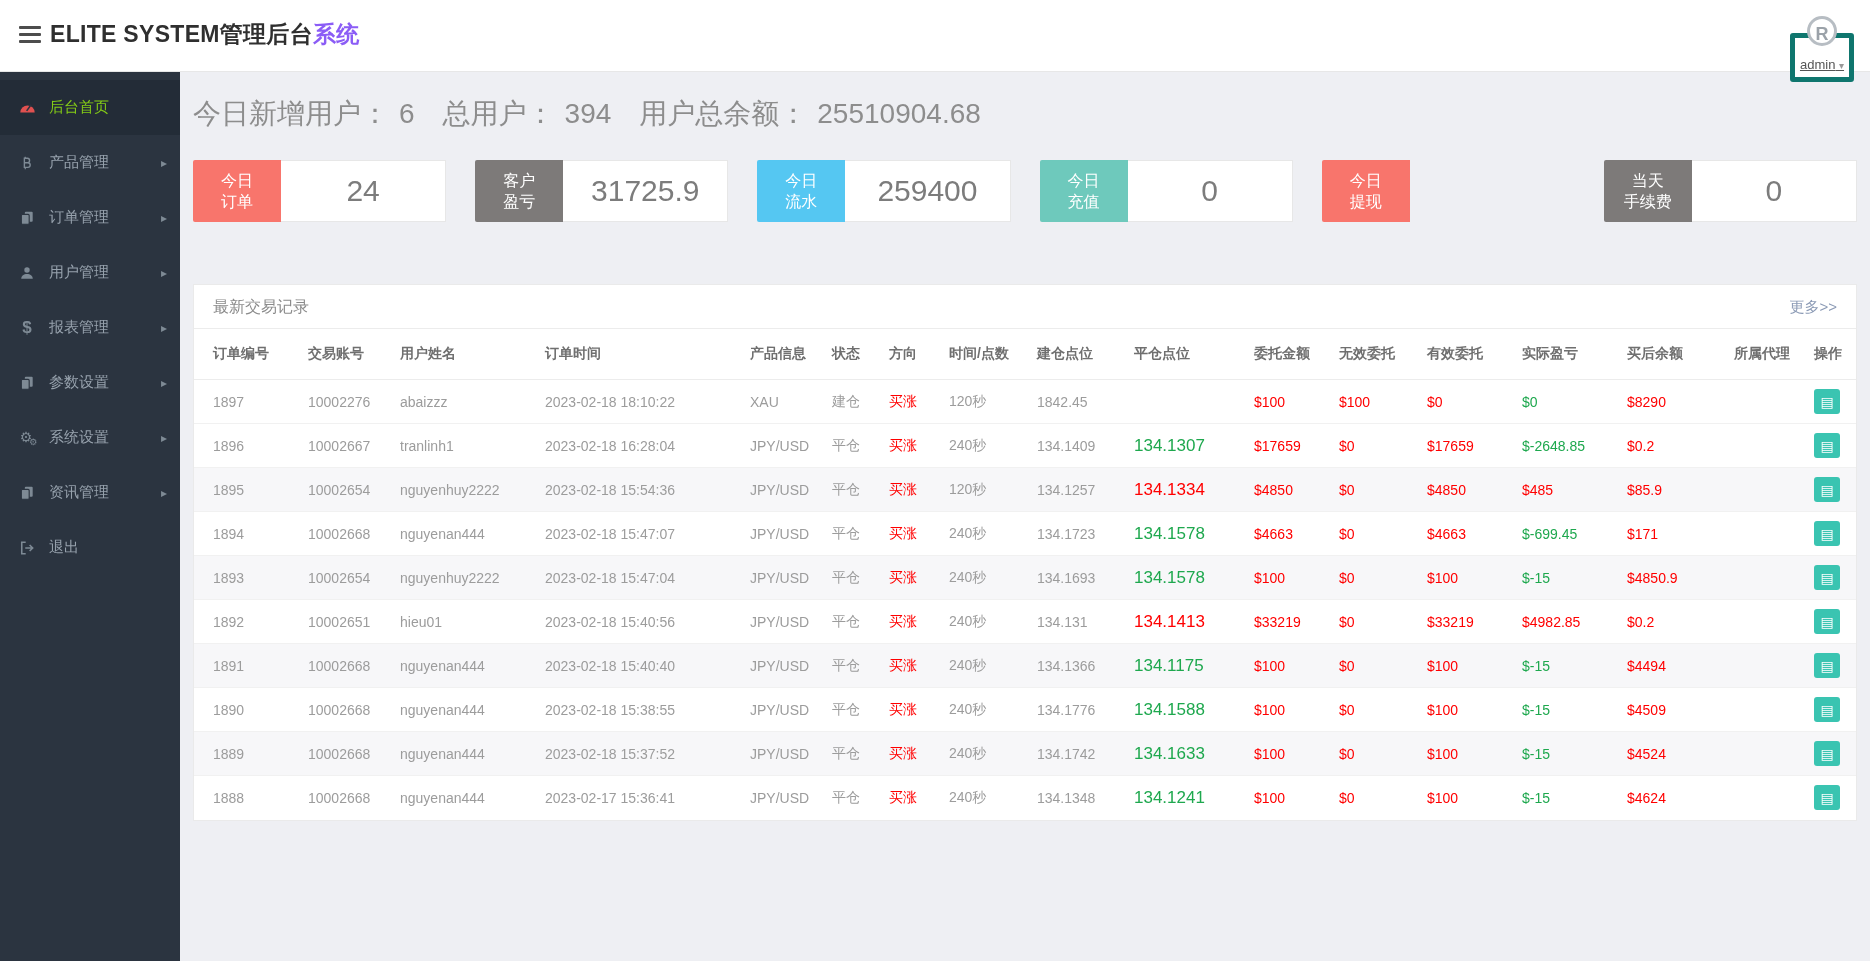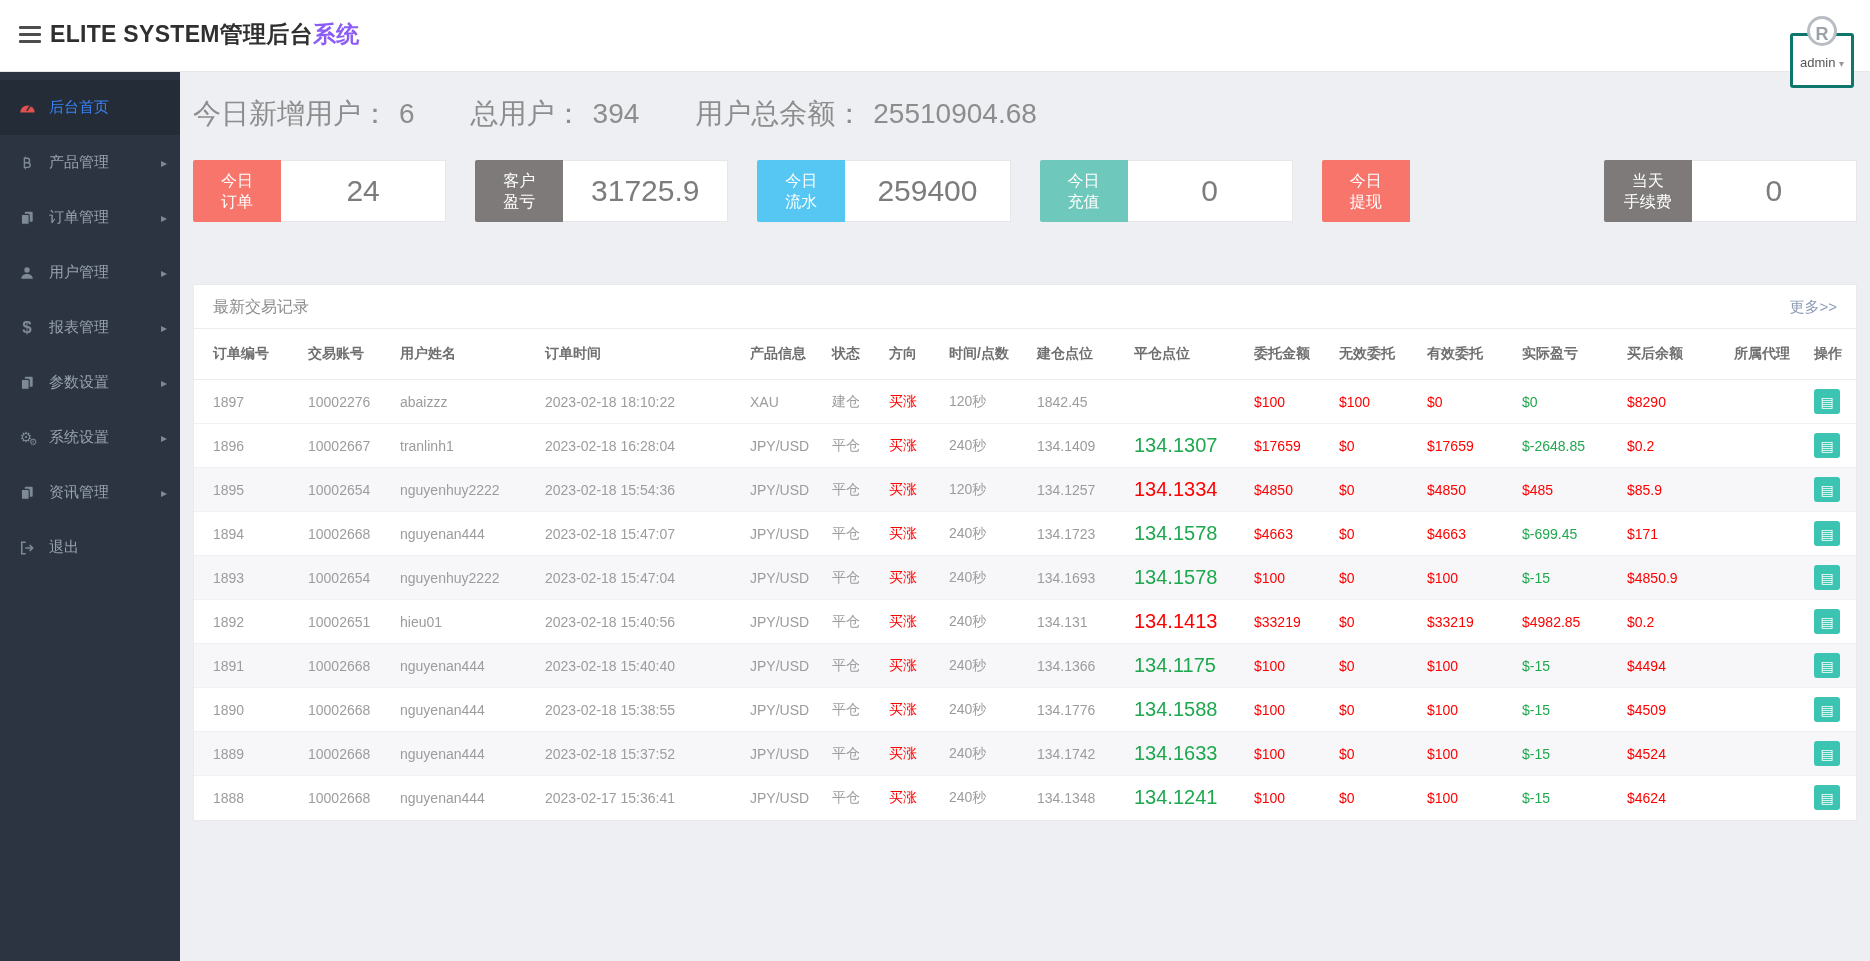--- a/index.html
+++ b/index.html
@@ -13,36 +13,36 @@
     background:#fff; border-bottom:1px solid #e7e7e7; z-index:10; }
   .hamburger { position:absolute; left:19px; top:26px; width:22px; cursor:pointer; }
   .hamburger span { display:block; height:3px; background:#4d4d4d; margin-bottom:4px; border-radius:1px; }
   .app-title { position:absolute; left:50px; top:19px; font-size:23px; font-weight:700;
     color:#2f2f2f; letter-spacing:0.3px; white-space:nowrap; }
   .app-title .accent { color:#8b5cf6; }
   .admin-widget { position:absolute; right:16px; top:16px; width:64px; text-align:center; cursor:pointer; z-index:12;}
   .avatar { position:absolute; top:0; left:50%; transform:translateX(-50%); width:30px; height:30px;
     border:3px solid #b7bdc3; border-radius:50%; background:#fff; color:#9ba2a9;
     font-weight:700; font-size:18px; line-height:30px; z-index:2; }
-  .admin-box { margin-top:17px; border:3px solid #0f766e; border-radius:3px; background:#fff;
-    padding:19px 4px 15px; font-size:13px; color:#555; }
+  .admin-box { margin-top:17px; border:5px solid #0f766e; border-radius:3px; background:#fff;
+    padding:19px 4px 5px; font-size:13px; color:#555;text-decoration:underline; }
   .admin-box .caret { font-size:10px; color:#999; }
   
   .sidebar { position:absolute; top:72px; left:0; bottom:0; width:180px; background:#2b3440; }
   .side-menu { padding-top:8px; }
   .side-item { height:55px; display:flex; align-items:center; padding:0 16px;
     color:#97a2ad; font-size:15px; cursor:pointer; position:relative; }
-  .side-item.active { background:#232c37; color:#3b82f6; }
+  .side-item.active { background:#232c37; color:#84cc16; }
   .si-icon { width:22px; margin-right:11px; font-size:15px; display:inline-flex;
     justify-content:center; align-items:center; color:#7e8a95; }
   .side-item.active .si-icon { color:#e05150; }
   .si-arrow { position:absolute; right:13px; font-size:12px; color:#7e8a95; }
   
   .main { position:absolute; left:180px; top:72px; right:0; bottom:0; padding:0 13px; }
-  .summary { display:flex; gap:56px; margin-top:23px; font-size:28px; color:#8d8d8d; }
+  .summary { display:flex; gap:28px; margin-top:23px; font-size:28px; color:#8d8d8d; }
   .sum-label { margin-right:10px; }
   .cards { display:flex; gap:29px; margin-top:27px; }
   .card { flex:1; display:flex; height:62px; }
   .card-label { width:88px; color:#fff; font-size:16px; line-height:1.32; display:flex;
     flex-direction:column; align-items:center; justify-content:center; border-radius:2px 0 0 2px; }
   .card-value { flex:1; background:#fff; border:1px solid #e7e7e7; border-left:none;
     display:flex; align-items:center; justify-content:center; font-size:30px; color:#7c7c7c; }
   
   .panel { margin-top:62px; background:#fff; border:1px solid #eaeaea; }
   .panel-head { display:flex; justify-content:space-between; align-items:center;
@@ -51,21 +51,21 @@
   table { width:100%; border-collapse:collapse; table-layout:fixed; }
   thead th { height:51px; text-align:left; padding-left:19px; font-size:14px; color:#6f6f6f;
     font-weight:700; border-top:1px solid #ececec; border-bottom:1px solid #ececec;
     white-space:nowrap; overflow:hidden; }
   tbody td { height:44px; padding-left:19px; font-size:14px; color:#9c9c9c;
     border-top:1px solid #f1f1f1; white-space:nowrap; overflow:hidden; }
   tbody tr:first-child td { border-top:none; }
   tbody tr:nth-child(2n+3) { background:#f7f7f9; }
   .c-red { color:#ff0000; }
   .c-green { color:#1ea84e; }
-  .close-price { font-size:20px; }
+  .close-price { font-size:17px; }
   .action-btn { width:26px; height:25px; background:#3ac4b1; border:none; border-radius:3px;
     color:#fff; font-size:14px; line-height:1; cursor:pointer; }
 </style>
 </head>
 <body>
 
 <header class="top-header">
   <div class="hamburger">
     <span></span>
       <span></span>

